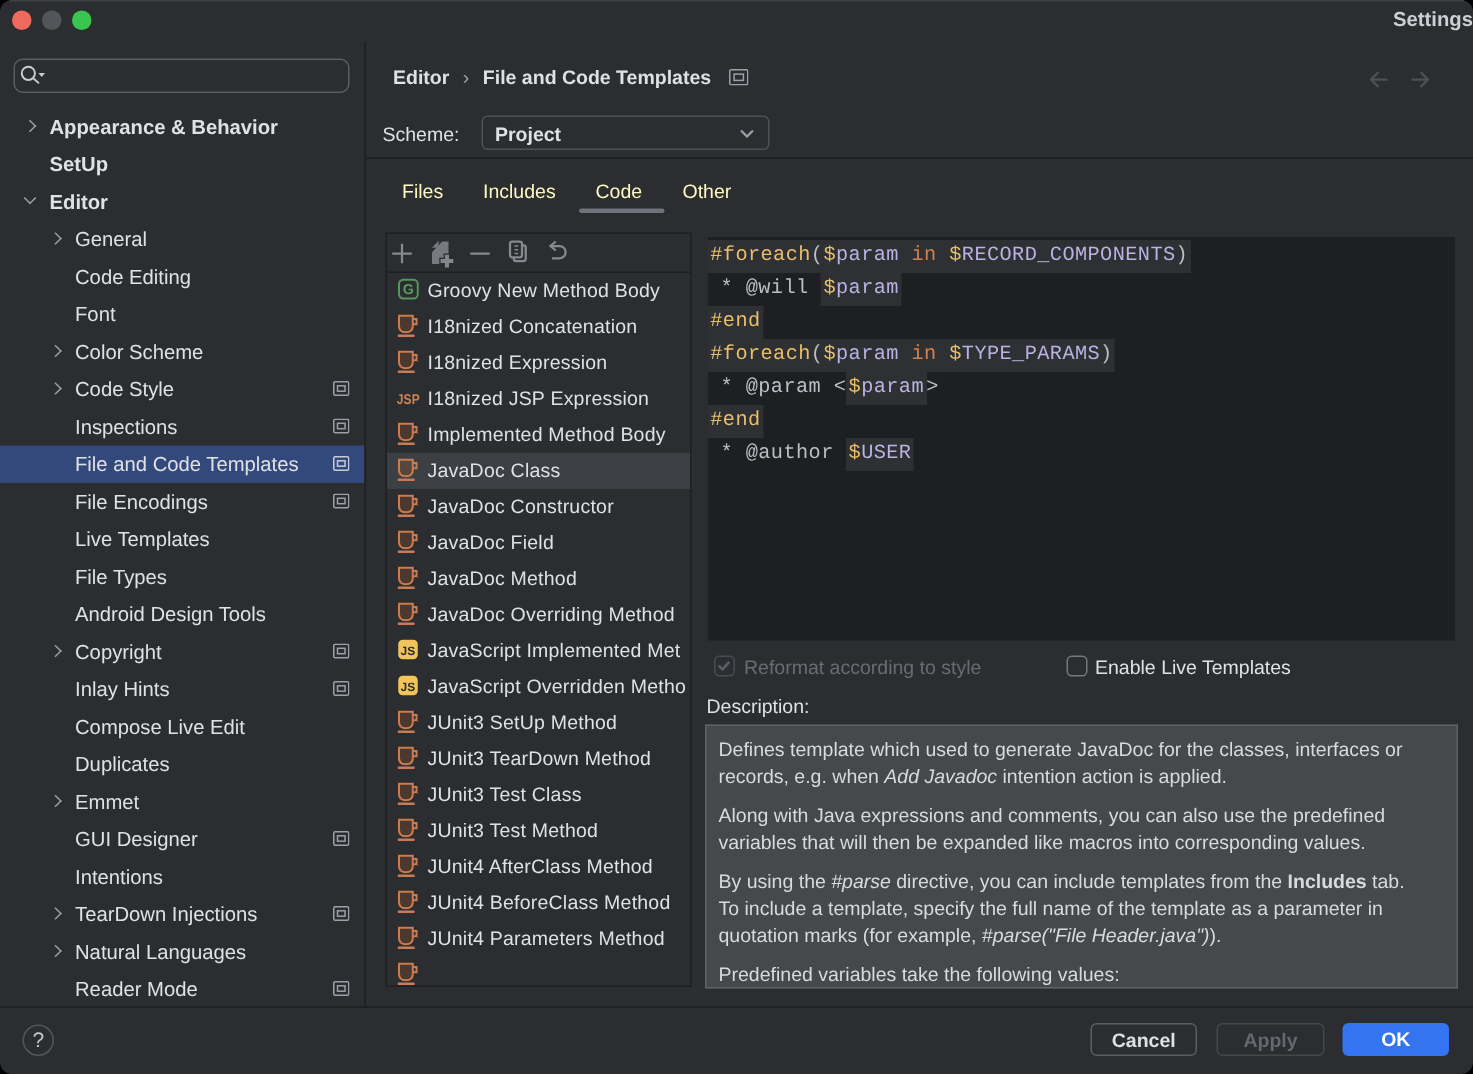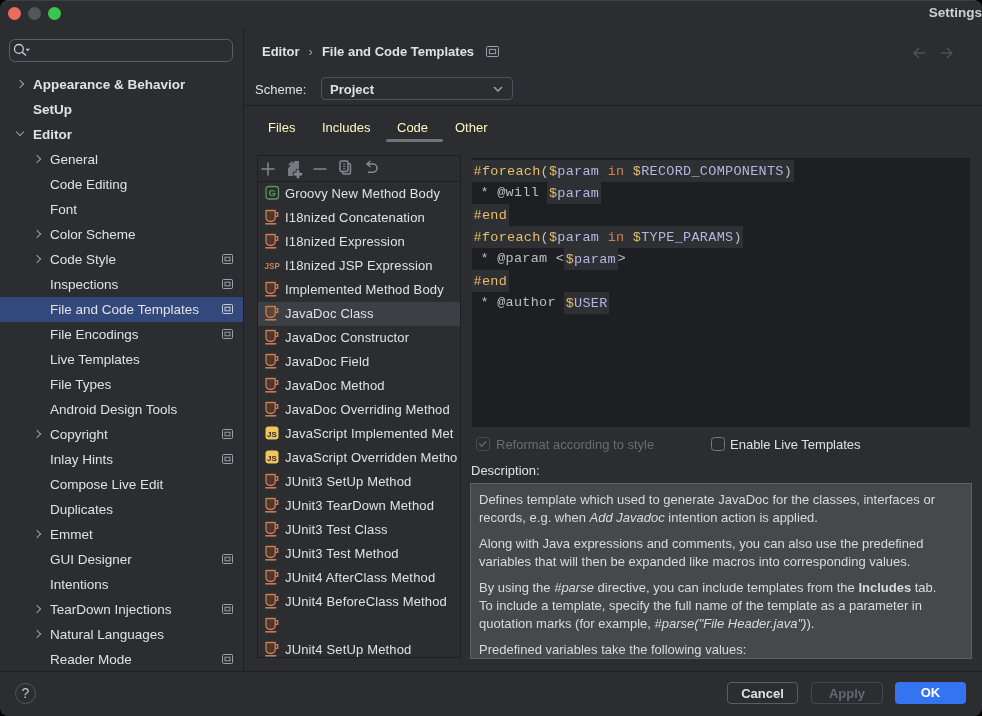--- a/index.html
+++ b/index.html
@@ -438,30 +438,30 @@
           <span class="tx">JUnit4 BeforeClass Method</span>
         </div>
       <div class="li">
           <span class="ic">
             <svg width="16" height="16" viewBox="0 0 16 16">
               <path d="M2 1.5 H11.2 V8.3 Q11.2 12.5 6.6 12.5 Q2 12.5 2 8.3 Z" fill="rgba(150,85,45,0.3)" stroke="#CC7A4F" stroke-width="1.35"></path>
               <path d="M11.2 3.6 h2.5 v3.6 h-2.5" fill="none" stroke="#CC7A4F" stroke-width="1.35"></path>
               <line x1="1.2" y1="14.8" x2="12.4" y2="14.8" stroke="#CC7A4F" stroke-width="1.6"></line>
             </svg>
           </span>
-        </div>
-      <div class="li">
-          <span class="ic">
-            <svg width="16" height="16" viewBox="0 0 16 16">
-              <path d="M2 1.5 H11.2 V8.3 Q11.2 12.5 6.6 12.5 Q2 12.5 2 8.3 Z" fill="rgba(150,85,45,0.3)" stroke="#CC7A4F" stroke-width="1.35"></path>
-              <path d="M11.2 3.6 h2.5 v3.6 h-2.5" fill="none" stroke="#CC7A4F" stroke-width="1.35"></path>
-              <line x1="1.2" y1="14.8" x2="12.4" y2="14.8" stroke="#CC7A4F" stroke-width="1.6"></line>
-            </svg>
-          </span>
-          <span class="tx">JUnit4 SetUp Method</span>
+          <span class="tx">JUnit4 Parameters Method</span>
+        </div>
+      <div class="li">
+          <span class="ic">
+            <svg width="16" height="16" viewBox="0 0 16 16">
+              <path d="M2 1.5 H11.2 V8.3 Q11.2 12.5 6.6 12.5 Q2 12.5 2 8.3 Z" fill="rgba(150,85,45,0.3)" stroke="#CC7A4F" stroke-width="1.35"></path>
+              <path d="M11.2 3.6 h2.5 v3.6 h-2.5" fill="none" stroke="#CC7A4F" stroke-width="1.35"></path>
+              <line x1="1.2" y1="14.8" x2="12.4" y2="14.8" stroke="#CC7A4F" stroke-width="1.6"></line>
+            </svg>
+          </span>
         </div>
     </div>
   </div>
 
   <div id="editor">
     <div class="cl"><span class="frag"><span class="y">#foreach</span><span class="g">(</span><span class="y">$</span><span class="v">param</span><span class="g"> </span><span class="o">in</span><span class="g"> </span><span class="y">$</span><span class="v">RECORD_COMPONENTS</span><span class="g">)</span></span></div>
     <div class="cl"><span class="g"> * @will </span><span class="frag"><span class="y">$</span><span class="v">param</span></span></div>
     <div class="cl"><span class="frag"><span class="y">#end</span></span></div>
     <div class="cl"><span class="frag"><span class="y">#foreach</span><span class="g">(</span><span class="y">$</span><span class="v">param</span><span class="g"> </span><span class="o">in</span><span class="g"> </span><span class="y">$</span><span class="v">TYPE_PARAMS</span><span class="g">)</span></span></div>
     <div class="cl"><span class="g"> * @param &lt;</span><span class="frag"><span class="y">$</span><span class="v">param</span></span><span class="g">&gt;</span></div>

